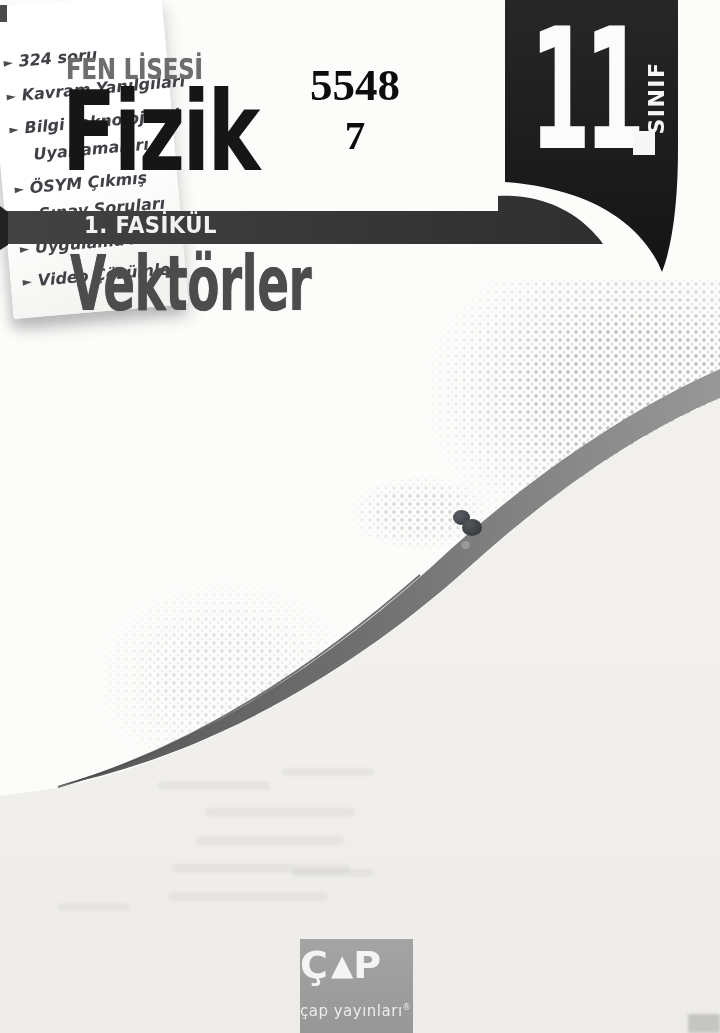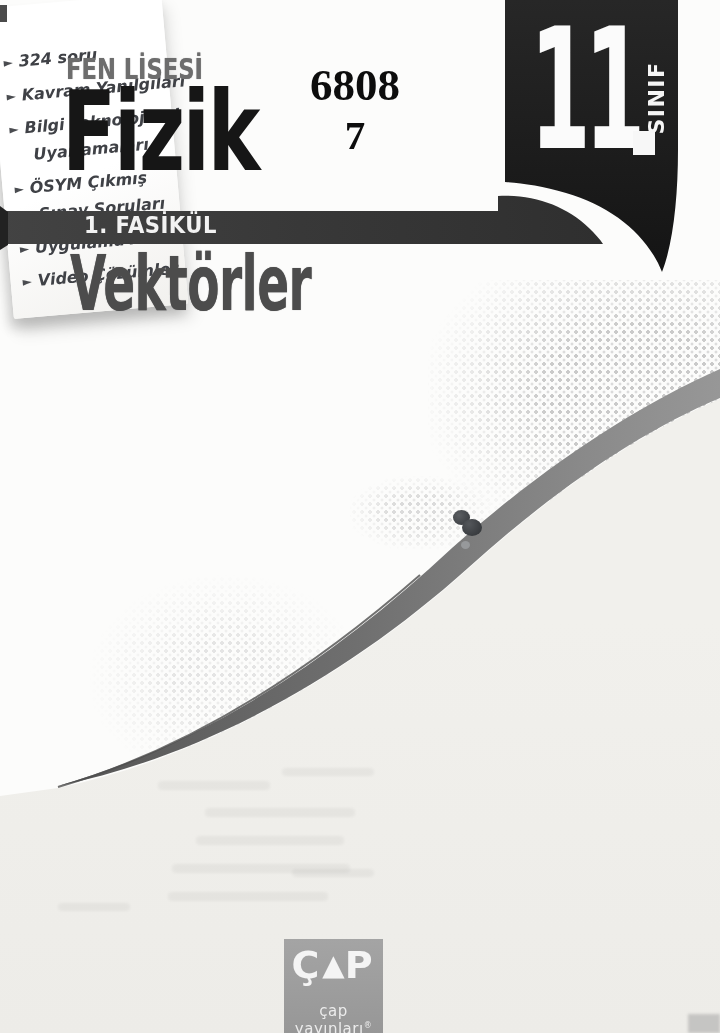--- a/index.html
+++ b/index.html
@@ -105,23 +105,23 @@
   
   .pin{z-index:5;}
   .pin-c1{left:453px;top:510px;width:17px;height:15px;border-radius:50%;
     background:radial-gradient(circle at 35% 35%,#5b5e62,#33363a);}
   .pin-c2{left:462px;top:519px;width:20px;height:17px;border-radius:50%;
     background:radial-gradient(circle at 35% 30%,#54575b,#2e3134);}
   .pin-dot{left:461px;top:541px;width:9px;height:8px;border-radius:50%;background:#97999b;}
 
   
   .publisher{
-    left:284px;top:939px;width:99px;height:94px;z-index:3;
+    left:300px;top:939px;width:113px;height:94px;z-index:3;
     background:linear-gradient(#a4a4a4,#979797);
-    text-align:center;color:#f4f4f4;
+    text-align:left;color:#f4f4f4;
   }
   .publisher .logo-row{margin-top:7px;font-size:38px;font-weight:bold;letter-spacing:3px;line-height:1.05;}
   .publisher .logo-row .tri{font-size:29px;letter-spacing:0;position:relative;top:-3px;}
   .publisher .name-row{margin-top:16px;font-size:15px;color:#ececec;letter-spacing:.5px;}
   .publisher .name-row sup{font-size:8px;vertical-align:super;}
 
   
   .ghost{position:absolute;z-index:2;background:#7a7a7a;opacity:.08;
     filter:blur(1.3px);border-radius:4px;}
   .corner-mark{left:0;top:5px;width:7px;height:17px;background:#2c2c2c;opacity:.85;z-index:3;}
@@ -172,21 +172,21 @@
 
     <path d="M0,211 L498,211 L498,196 C534,194 566,206 589,228
          C595,234 600,239 603,244 L0,244 Z" fill="url(#bannerGrad)"></path>
     <path d="M0,206 L8,212 L8,245 L0,250 Z" fill="#222222"></path>
   </svg>
 
   <div class="abs program">FEN LİSESİ</div>
   <div class="abs subject">Fizik</div>
 
   <div class="abs stamp">
-    <div class="l1">6808</div>
+    <div class="l1">5548</div>
     <div class="l2">7</div>
   </div>
 
   <div class="abs grade-number">11</div>
   <div class="abs grade-period">
     <span class="sr">.</span>
   </div>
   <div class="abs grade-label">SINIF</div>
 
   <div class="abs fascicle">1. FASİKÜL</div>

